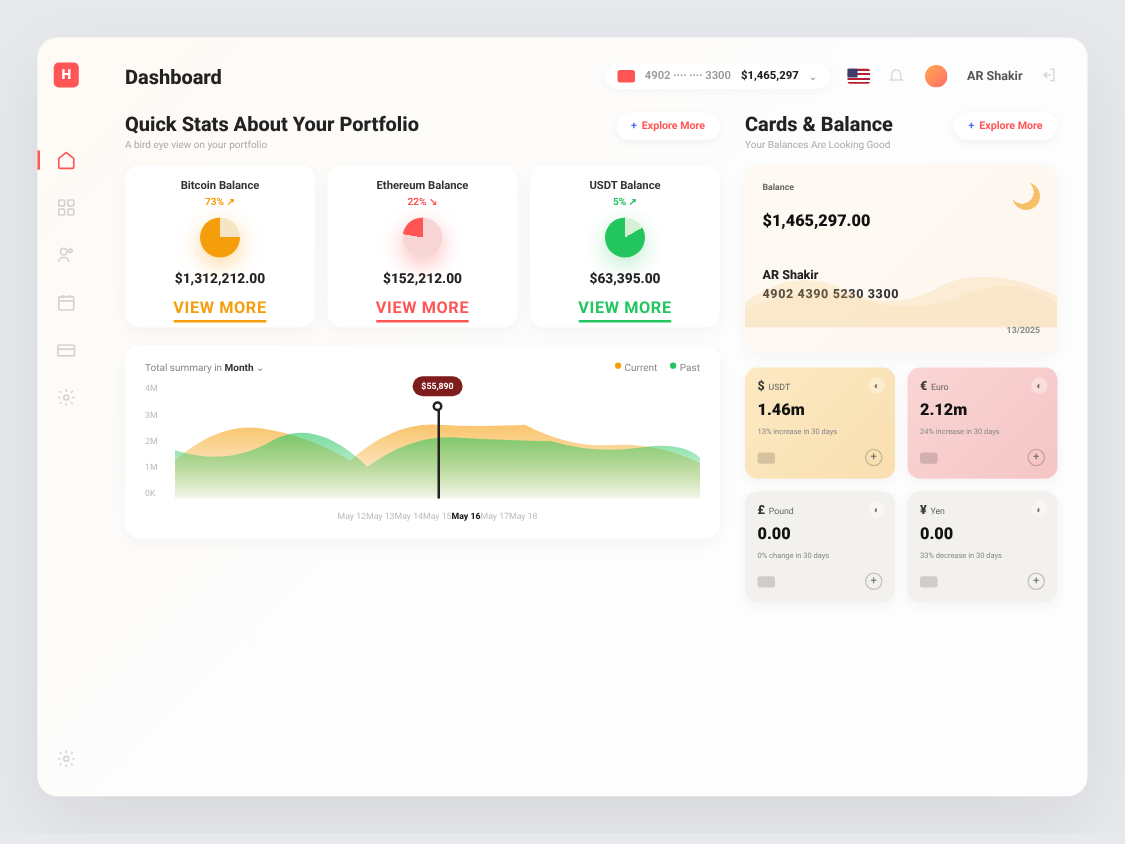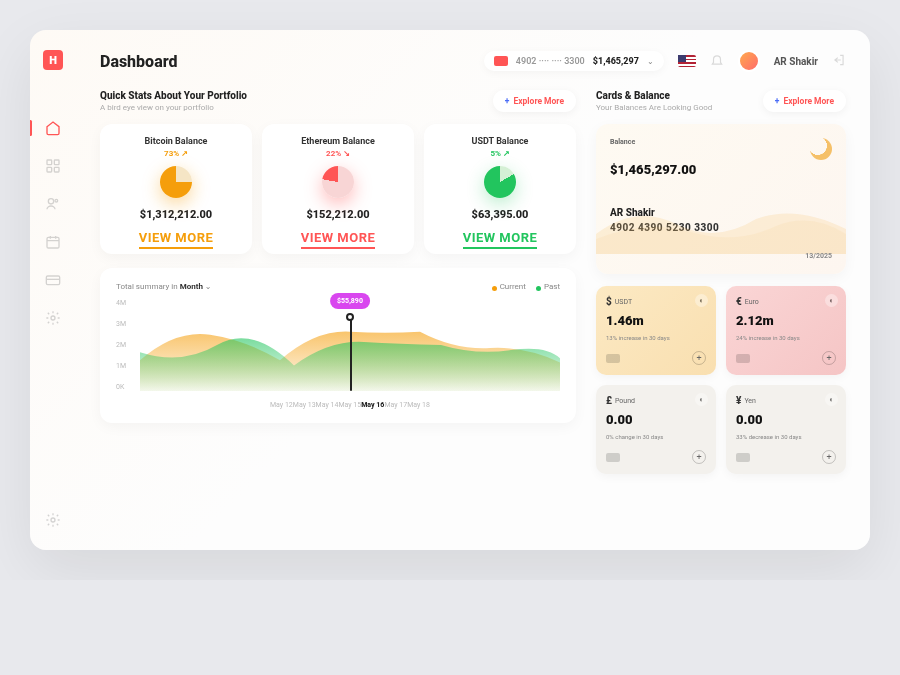--- a/index.html
+++ b/index.html
@@ -1,17 +1,17 @@
 <!DOCTYPE html>
 <html><head>
 <meta charset="utf-8">
 <style>
 *{box-sizing:border-box;margin:0;padding:0;font-family:-apple-system,BlinkMacSystemFont,"Segoe UI",Roboto,sans-serif}
 body{background:#e8e9ed;padding:30px;display:flex;justify-content:center}
-.app{width:860px;height:520px;background:linear-gradient(135deg,#fefaf5 0%,#fdfdfd 50%,#fdfdfd 100%);border-radius:16px;display:flex;box-shadow:0 20px 60px rgba(0,0,0,0.08);position:relative;overflow:hidden}
+.app{width:860px;height:607px;background:linear-gradient(135deg,#fefaf5 0%,#fdfdfd 50%,#fdfdfd 100%);border-radius:16px;display:flex;box-shadow:0 20px 60px rgba(0,0,0,0.08);position:relative;overflow:hidden}
 .sidebar{width:46px;display:flex;flex-direction:column;align-items:center;padding:20px 0;gap:18px}
 .logo{width:20px;height:20px;background:#ff5555;border-radius:4px;position:relative;margin-bottom:30px}
 .logo::before{content:"H";color:#fff;font-size:11px;font-weight:900;position:absolute;top:50%;left:50%;transform:translate(-50%,-50%)}
 .nav-item{width:20px;height:20px;display:flex;align-items:center;justify-content:center;cursor:pointer;opacity:.35;position:relative}
 .nav-item.active{opacity:1}
 .nav-item.active::before{content:"";position:absolute;left:-14px;width:3px;height:16px;background:#ff5555;border-radius:2px}
 .nav-item svg{width:16px;height:16px;stroke:#888}
 .nav-item.active svg{stroke:#ff5555}
 .sidebar-bottom{margin-top:auto}
 .main{flex:1;padding:20px 24px;overflow:hidden}
@@ -25,21 +25,21 @@
 .flag{width:18px;height:12px;background:linear-gradient(#b22234 0%,#b22234 15%,#fff 15%,#fff 30%,#b22234 30%,#b22234 45%,#fff 45%,#fff 60%,#b22234 60%,#b22234 75%,#fff 75%,#fff 90%,#b22234 90%);border-radius:2px;position:relative}
 .flag::before{content:"";position:absolute;width:8px;height:7px;background:#3c3b6e;top:0;left:0}
 .bell{opacity:.3}
 .avatar{width:22px;height:22px;border-radius:50%;background:linear-gradient(135deg,#ffa94d,#ff6b6b);border:2px solid #fff;display:inline-block}
 .username{font-size:10px;font-weight:700;color:#555}
 .logout{opacity:.3;cursor:pointer}
 .sections{display:flex;gap:20px}
 .left{flex:1.15}
 .right{width:250px}
 .section-head{display:flex;align-items:flex-start;justify-content:space-between;margin-bottom:12px}
-.sh-title{font-size:10px;font-weight:800;color:#222}
+.sh-title{font-size:16px;font-weight:800;color:#222}
 .sh-sub{font-size:8px;color:#aaa;margin-top:2px}
 .explore-btn{background:#fff;border-radius:14px;padding:6px 12px;font-size:8.5px;font-weight:700;color:#ff5555;box-shadow:0 2px 8px rgba(0,0,0,0.05);cursor:pointer;border:none;display:flex;align-items:center;gap:4px}
 .stats-row{display:flex;gap:10px;margin-bottom:14px}
 .stat-card{flex:1;background:#fff;border-radius:12px;padding:12px 8px 8px;text-align:center;box-shadow:0 4px 14px rgba(0,0,0,0.04)}
 .stat-title{font-size:9px;font-weight:700;color:#333;margin-bottom:3px}
 .stat-pct{font-size:8px;font-weight:700;margin-bottom:8px}
 .pct-orange{color:#f59e0b}
 .pct-red{color:#ff5555}
 .pct-green{color:#22c55e}
 .pie{width:32px;height:32px;border-radius:50%;margin:4px auto 10px;position:relative}
@@ -53,28 +53,28 @@
 .vm-green{color:#22c55e;border-color:#22c55e}
 .chart-card{background:#fff;border-radius:12px;padding:14px 16px;box-shadow:0 4px 14px rgba(0,0,0,0.04)}
 .chart-head{display:flex;justify-content:space-between;align-items:flex-start;margin-bottom:10px}
 .cb-label{font-size:8px;color:#aaa;margin-bottom:2px}
 .cb-amt{font-size:16px;font-weight:900;color:#111}
 .export{font-size:8px;color:#888;display:flex;align-items:center;gap:8px;cursor:pointer}
 .export-ico{width:18px;height:18px;border:1px solid #ddd;border-radius:4px;display:flex;align-items:center;justify-content:center}
 .chart-sub{display:flex;justify-content:space-between;align-items:center;font-size:8px;color:#888;margin-bottom:8px}
 .chart-sub .period{font-weight:700;color:#333}
 .legend{display:flex;gap:10px;font-size:8px}
-.legend span{display:flex;align-items:flex-end;gap:3px}
+.legend span{display:flex;align-items:flex-start;gap:3px}
 .ldot{width:5px;height:5px;border-radius:50%}
 .chart-area{position:relative;height:110px}
 .y-axis{position:absolute;left:0;top:0;bottom:18px;display:flex;flex-direction:column;justify-content:space-between;font-size:7px;color:#bbb}
 .x-axis{position:absolute;left:24px;right:0;bottom:0;display:flex;justify-content:center;font-size:7px;color:#bbb}
 .x-axis .active{color:#222;font-weight:800}
 .plot{position:absolute;left:24px;right:0;top:0;bottom:18px}
-.tooltip{position:absolute;left:50%;top:-6px;transform:translateX(-50%);background:#d946ef;color:#fff;font-size:7px;font-weight:700;padding:4px 7px;border-radius:8px;z-index:3}
+.tooltip{position:absolute;left:50%;top:-6px;transform:translateX(-50%);background:#7f1d1d;color:#fff;font-size:7px;font-weight:700;padding:4px 7px;border-radius:8px;z-index:3}
 .marker-line{position:absolute;left:50%;top:16px;bottom:0;width:2px;background:#222;border-radius:1px;z-index:2}
 .marker-dot{position:absolute;left:50%;top:14px;transform:translateX(-50%);width:8px;height:8px;border-radius:50%;background:#fff;border:2px solid #222;z-index:2}
 .balance-card{background:linear-gradient(135deg,#fefaf2,#fdf6f0);border-radius:12px;padding:14px;position:relative;margin-bottom:12px;box-shadow:0 4px 14px rgba(0,0,0,0.04);overflow:hidden;height:150px}
 .bc-label{font-size:7px;font-weight:700;color:#666;margin-bottom:16px}
 .bc-amt{font-size:13px;font-weight:900;color:#111;margin-bottom:30px}
 .bc-name{font-size:10px;font-weight:800;color:#222;margin-bottom:4px}
 .bc-num{font-size:10px;font-weight:800;color:#333;letter-spacing:.5px}
 .bc-exp{position:absolute;right:14px;bottom:14px;font-size:7px;font-weight:700;color:#888}
 .moon{position:absolute;right:14px;top:14px;width:22px;height:22px;border-radius:50%;background:radial-gradient(circle at 35% 35%,transparent 45%,#f5c068 46%)}
 .currency-grid{display:grid;grid-template-columns:1fr 1fr;gap:10px}

